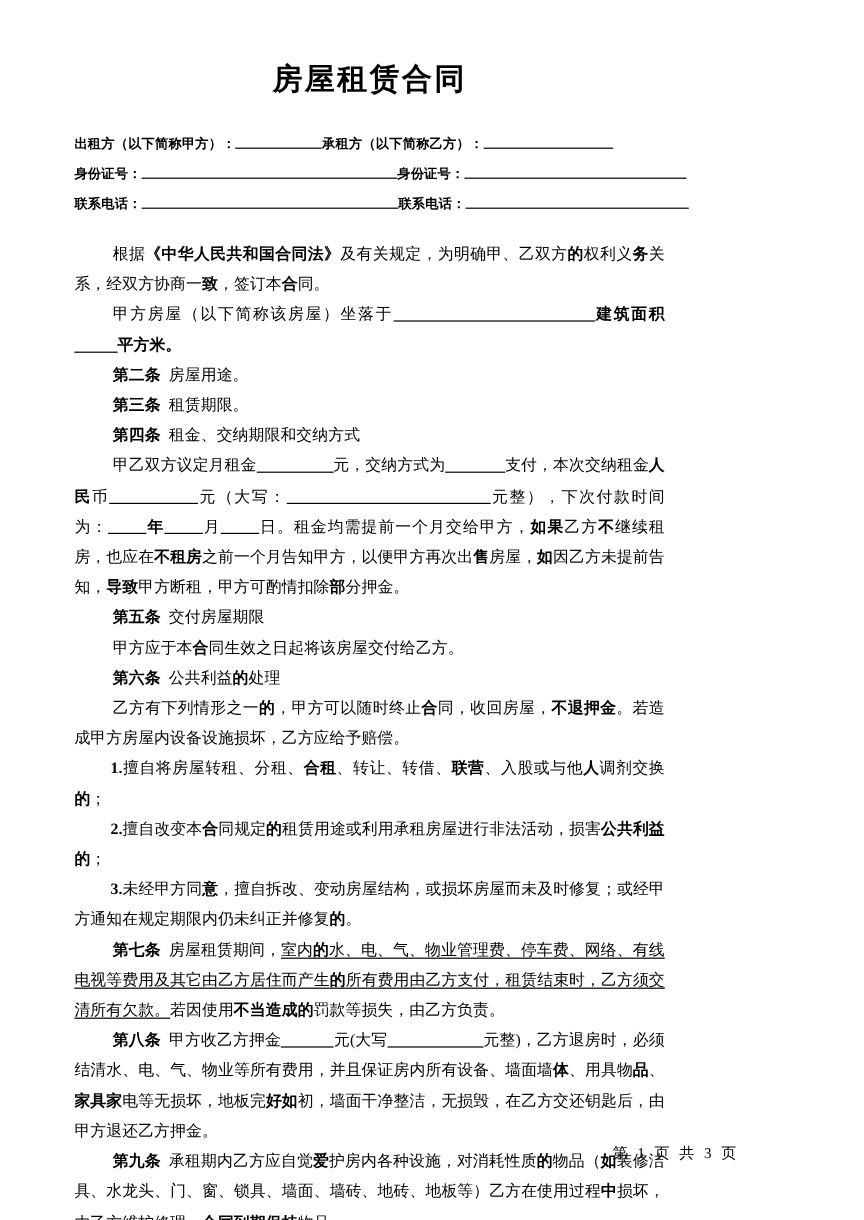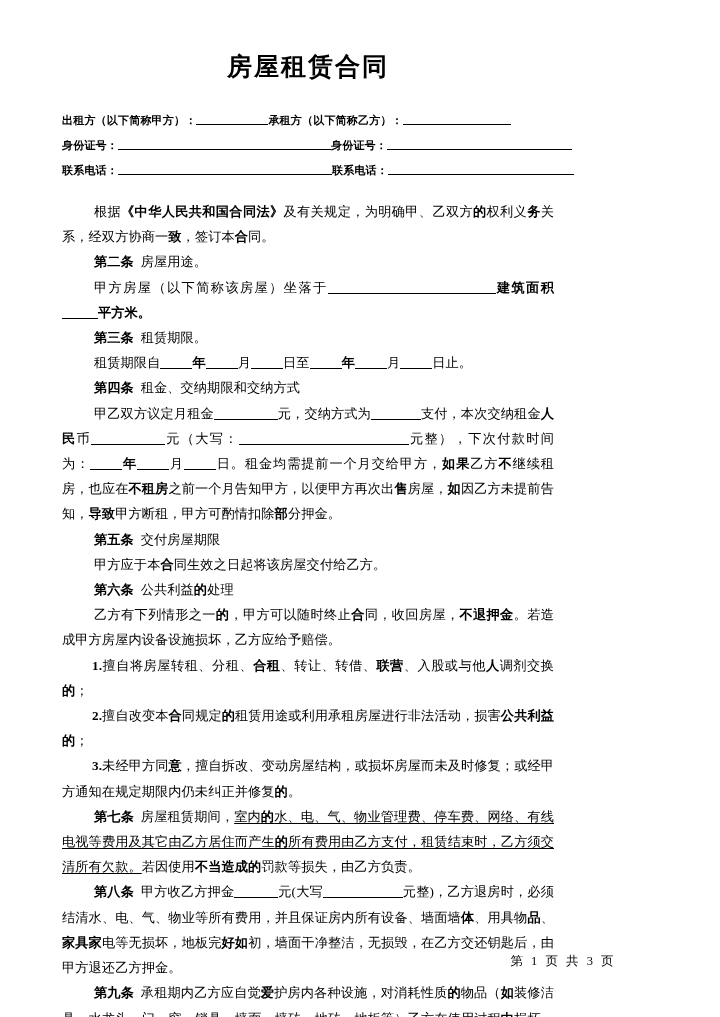--- a/index.html
+++ b/index.html
@@ -120,28 +120,27 @@
 
     <div class="party-row">
       <span class="lbl">联系电话：</span><span class="blank b5"></span><span class="lbl">联系电话：</span><span class="blank b6"></span>
     </div>
 
   </div>
 
   <p class="body-text indent2" style="margin-top:16px;"><span>根据</span><span class="b">《中华人民共和国合同法》</span><span>及有关规定，为明确甲、乙双方</span><span class="b">的</span><span>权利义</span><span class="b">务</span><span>关系，经双方协商一</span><span class="b">致</span><span>，签订本</span><span class="b">合</span><span>同。</span></p>
 
 
+  <p class="body-text indent2"><span>甲方房屋（以下简称该房屋）坐落于</span><span class="fill f-addr"></span><span class="b">建筑面积</span><span class="fill f-area"></span><span class="b">平方米。</span></p>
+
   <p class="body-text indent2"><span class="b">第二条</span>&nbsp;&nbsp;<span>房屋用途。</span></p>
-
-  <p class="body-text indent2"><span>甲方房屋（以下简称该房屋）坐落于</span><span class="fill f-addr"></span><span class="b">建筑面积</span><span class="fill f-area"></span><span class="b">平方米。</span></p>
 
 
   <p class="body-text indent2"><span class="b">第三条</span>&nbsp;&nbsp;<span>租赁期限。</span></p>
 
-  <p class="body-text indent2"><span>租赁期限自</span><span class="fill f-yr"></span><span class="b">年</span><span class="fill f-mo"></span><span>月</span><span class="fill f-dy"></span><span>日</span><span>至</span><span class="fill f-yr"></span><span class="b">年</span><span class="fill f-mo"></span><span>月</span><span class="fill f-dy"></span><span>日止。</span></p>
 
   <p class="body-text indent2"><span class="b">第四条</span>&nbsp;&nbsp;<span>租金、交纳期限和交纳方式</span></p>
 
   <p class="body-text indent2"><span>甲乙双方议定月租金</span><span class="fill f-rent"></span><span>元，交纳方式为</span><span class="fill f-way"></span><span>支付，本次交纳租金</span><span class="b">人民</span><span>币</span><span class="fill f-amt"></span><span>元（大写：</span><span class="fill f-upper"></span><span>元整），下次付款时间为：</span><span class="fill f-yr"></span><span class="b">年</span><span class="fill f-mo"></span><span>月</span><span class="fill f-dy"></span><span>日。租金均</span><span>需提前一个月交给甲方，</span><span class="b">如果</span><span>乙方</span><span class="b">不</span><span>继续租房，也应在</span><span class="b">不租房</span><span>之前一个月告知甲方，以便甲方</span><span>再次出</span><span class="b">售</span><span>房屋，</span><span class="b">如</span><span>因乙方未提前告知，</span><span class="b">导致</span><span>甲方断租，甲方可酌情扣除</span><span class="b">部</span><span>分押金。</span></p>
 
   <p class="body-text indent2"><span class="b">第五条</span>&nbsp;&nbsp;<span>交付房屋期限</span></p>
 
   <p class="body-text indent2"><span>甲方应于本</span><span class="b">合</span><span>同生效之日起将该房屋交付给乙方。</span></p>
 
   <p class="body-text indent2"><span class="b">第六条</span>&nbsp;&nbsp;<span>公共利益</span><span class="b">的</span><span>处理</span></p>

